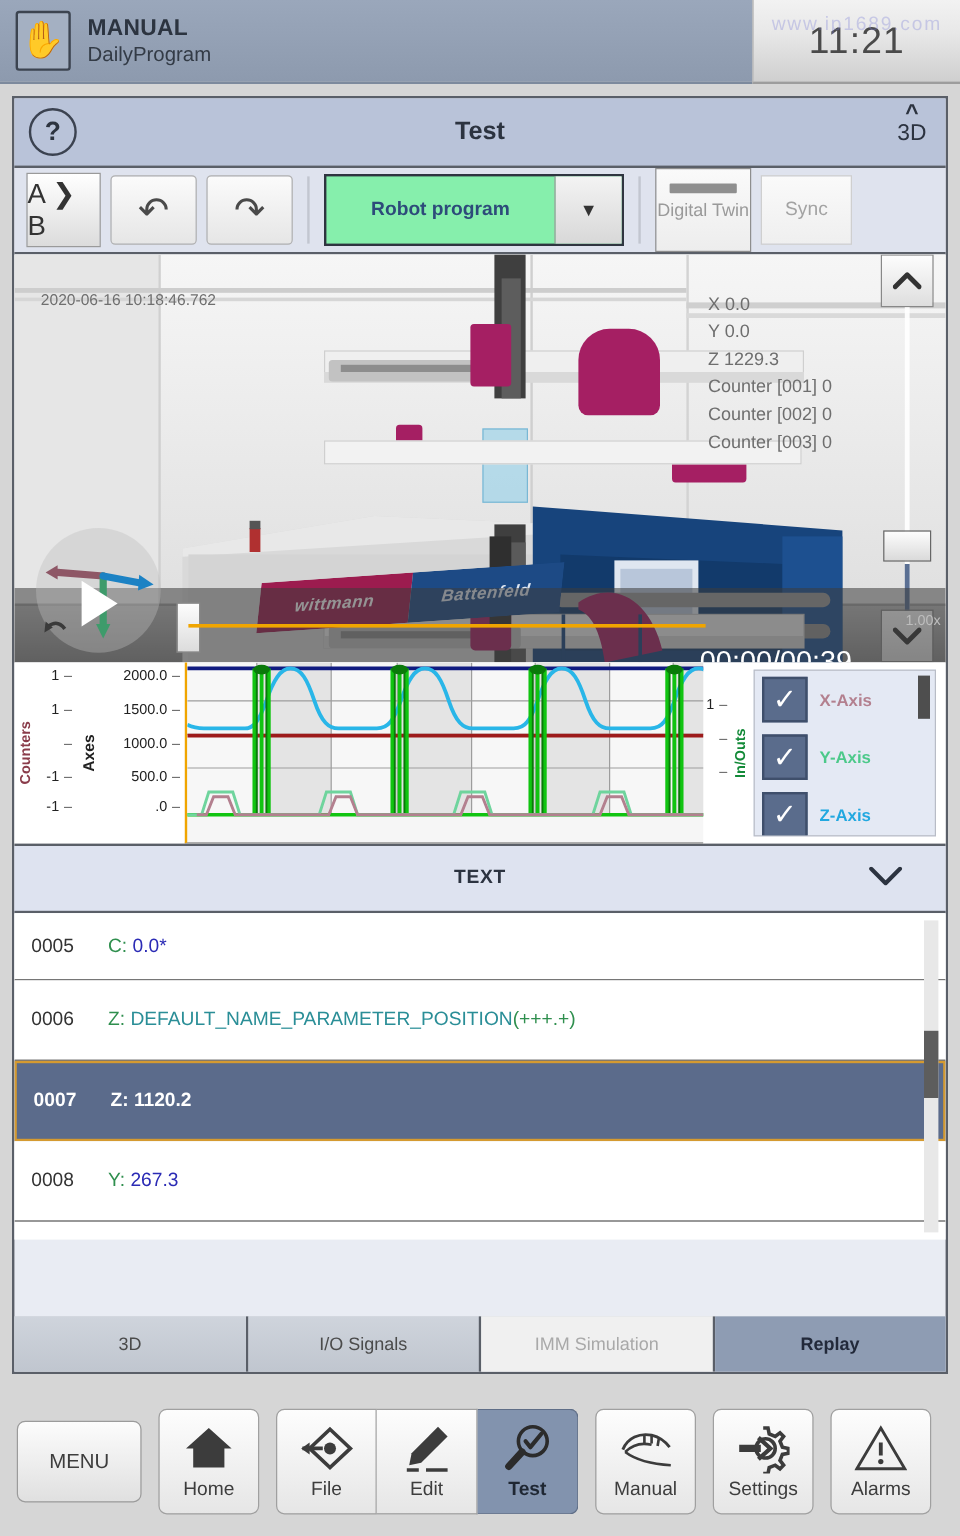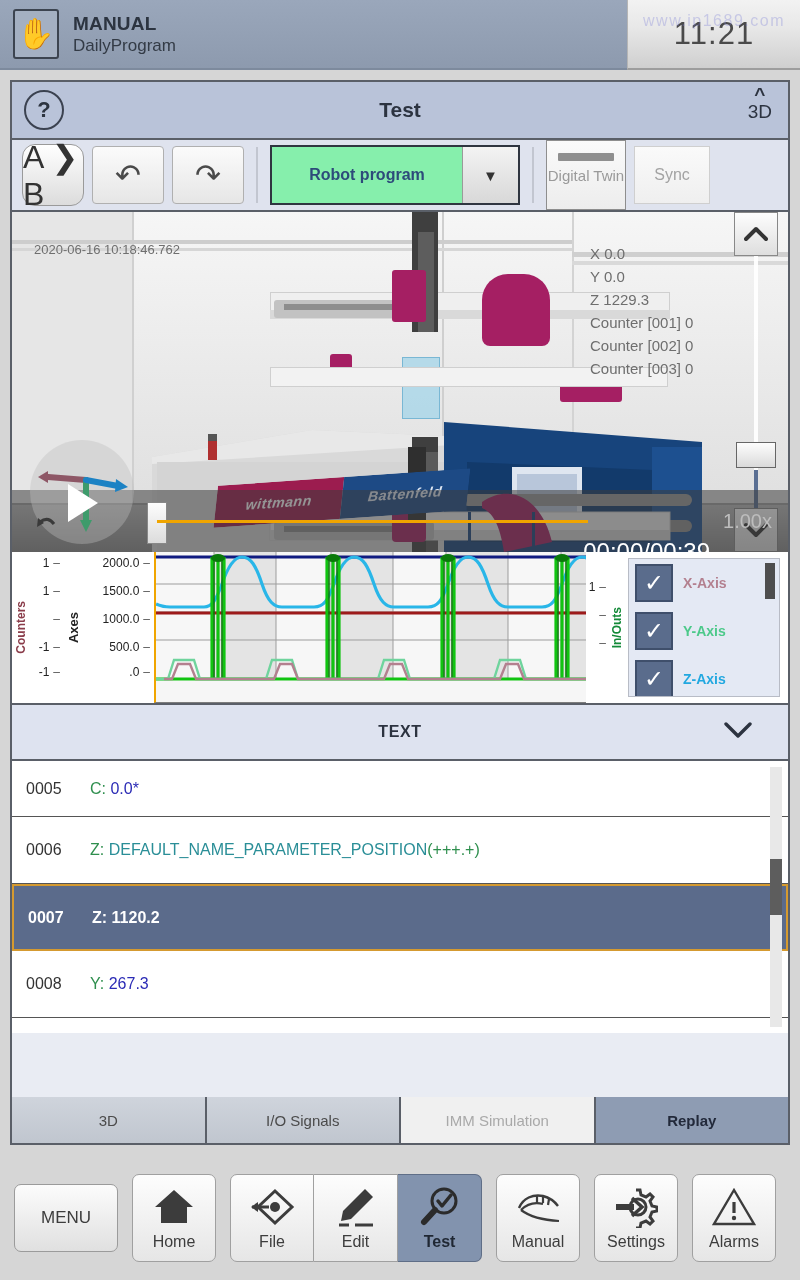--- a/index.html
+++ b/index.html
@@ -53,22 +53,22 @@
   .head3d { position:absolute; right: 16px; top: 6px; text-align:center; color:#2c3340; }
   .head3d .chev { font-size: 19px; line-height: 14px; display:block; font-weight: 600;}
   .head3d .lbl { font-size: 19px; line-height: 20px; display:block; }
 
   
   .toolbar { height: 72px; background: #dfe3ee; display:flex; align-items:center;
              padding: 0 10px; gap: 8px; border-bottom: 2px solid #5a5f68; }
   .tb-btn { background: linear-gradient(180deg,#fbfbfb,#e6e6e6); border: 1px solid #b0b0b0;
             border-radius: 4px; display:flex; align-items:center; justify-content:center;
             color: #4a4a4a; }
-  .ab-btn { width: 62px; height: 62px; font-size: 32px; color:#333; letter-spacing:0px;
-            background: linear-gradient(180deg,#ffffff,#dcdcdc); border:1px solid #9a9a9a; border-radius:13px;}
+  .ab-btn { width: 62px; height: 62px; font-size: 23px; color:#333; letter-spacing:0px;
+            background: linear-gradient(180deg,#ffffff,#dcdcdc); border:1px solid #9a9a9a; border-radius:0;}
   .arrow-btn { width: 72px; height: 58px; font-size: 31px; }
   .tb-sep { width: 2px; height: 56px; background: #c2c6d0; margin: 0 4px; }
   .combo { width: 250px; height: 60px; display:flex; border: 2px solid #2f3540; background: #86efac; }
   .combo-text { flex:1; display:flex; align-items:center; justify-content:center;
                 font-size: 16px; font-weight: bold; color: #2d4b7a; }
   .combo-arrow { width: 56px; background: linear-gradient(180deg,#f3f3f3,#d8d8d8);
                  border-left: 1px solid #9a9a9a; display:flex; align-items:center; justify-content:center;
                  font-size: 15px; color:#333; }
   .dt-btn { width: 80px; height: 70px; background: linear-gradient(180deg,#fafafa,#ededed);
             border: 1px solid #8e8e8e; display:flex; flex-direction:column; align-items:center;
@@ -106,21 +106,21 @@
   .gizmo { position:absolute; left: 18px; bottom: 8px; width: 104px; height: 104px;
            border-radius: 50%; background: rgba(190,190,190,0.38); }
   .gz-svg { position:absolute; left:0; top:0; }
   .play-tri { position:absolute; left: 38px; top: 44px; width:0; height:0;
               border-left: 30px solid #fff; border-top: 19px solid transparent;
               border-bottom: 19px solid transparent; }
   .pb-thumb { position:absolute; left: 135px; top: 12px; width: 20px; height: 42px;
               background: linear-gradient(180deg,#fdfdfd,#dcdcdc); border: 1px solid #888; }
   .pb-track { position:absolute; left: 145px; right: 200px; top: 30px; height: 3px; background: #f0a500; }
   .pb-time { position:absolute; right: 78px; top: 19px; font-size: 24px; color: #fff; margin-top: 29px; }
-  .pb-rate { position:absolute; right: 16px; top: 20px; font-size: 20px; color: #bdbdbd; }
+  .pb-rate { position:absolute; right: 4px; top: 20px; font-size: 12px; color: #bdbdbd; }
 
   
   .chartwrap { position: relative; height: 153px; background: #ffffff; display:flex;
                border-bottom: 2px solid #5a5f68; }
   .ax-counters { width: 18px; display:flex; align-items:center; justify-content:center; }
   .ax-counters span { writing-mode: vertical-rl; transform: rotate(180deg);
                       font-size: 12px; font-weight: bold; color: #8a3c4a; }
   .ct-ticks { width: 34px; position: relative; }
   .ax-axes { width: 18px; display:flex; align-items:center; justify-content:center; }
   .ax-axes span { writing-mode: vertical-rl; transform: rotate(180deg);

